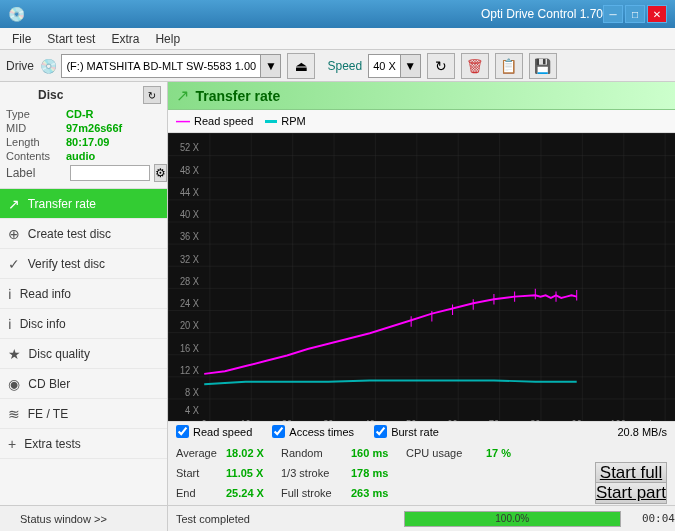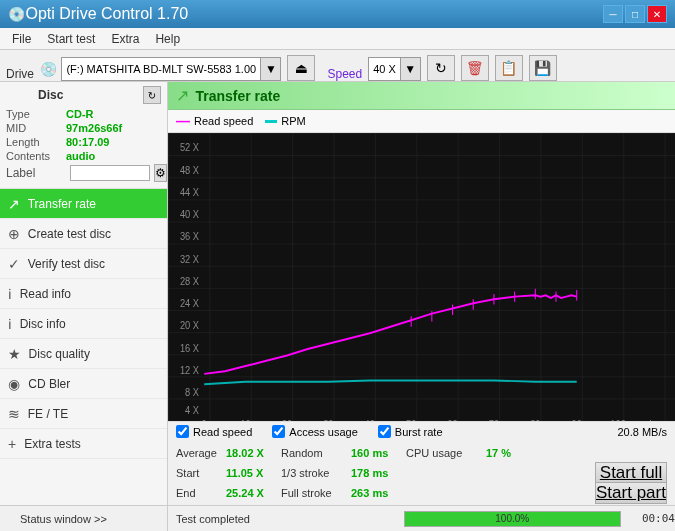--- a/index.html
+++ b/index.html
@@ -9,21 +9,21 @@
     .title-bar {
       background: linear-gradient(to bottom, #4a9fd4, #2e7db5);
       color: white;
       height: 28px;
       display: flex;
       align-items: center;
       justify-content: space-between;
       padding: 0 8px;
       user-select: none;
     }
-    .title-bar-title { flex: 1; text-align: left; font-size: 16px; font-weight: normal; }
+    .title-bar-title { flex: 1; text-align: right; font-size: 12px; font-weight: normal; }
     .title-bar-controls { display: flex; gap: 2px; }
     .title-btn {
       width: 20px; height: 18px; background: #4a9fd4; border: 1px solid #5ab0e8;
       color: white; font-size: 10px; display: flex; align-items: center; justify-content: center;
       cursor: pointer; font-family: 'Segoe UI';
     }
     .title-btn.close { background: #e81123; }
     
     
     .menu-bar {
@@ -40,37 +40,37 @@
       font-size: 12px;
       color: #333;
     }
     
     
     .drive-bar {
       background: #f0f0f0;
       border-bottom: 1px solid #ccc;
       height: 32px;
       display: flex;
-      align-items: flex-end;
+      align-items: center;
       padding: 0 6px;
       gap: 6px;
     }
     .drive-label { font-size: 12px; color: #333; }
     .drive-select {
       display: flex; align-items: center;
       background: white; border: 1px solid #999;
       height: 24px; min-width: 200px; padding: 0 4px;
       font-size: 11px; gap: 4px;
     }
     .drive-select-arrow {
       width: 20px; height: 24px; background: #e0e0e0; border: 1px solid #999;
       border-left: none; display: flex; align-items: center; justify-content: center;
       cursor: pointer;
     }
-    .speed-label { font-size: 12px; color: #6d28d9; margin-left: 6px; }
+    .speed-label { font-size: 12px; color: #0f766e; margin-left: 6px; }
     .speed-select {
       display: flex; align-items: center;
       background: white; border: 1px solid #999;
       height: 24px; padding: 0 4px;
       font-size: 11px; gap: 4px;
     }
     .speed-select-arrow {
       width: 20px; height: 24px; background: #e0e0e0; border: 1px solid #999;
       border-left: none; display: flex; align-items: center; justify-content: center;
       cursor: pointer;
@@ -421,21 +421,21 @@
       </svg>
     </div>
 
     <div class="checkbox-row">
       <div class="checkbox-item">
         <input type="checkbox" checked="" style="">
         <span>Read speed</span>
       </div>
       <div class="checkbox-item">
         <input type="checkbox" checked="" style="">
-        <span>Access usage</span>
+        <span>Access times</span>
       </div>
       <div class="checkbox-item">
         <input type="checkbox" checked="" style="">
         <span>Burst rate</span>
       </div>
       <span class="burst-rate-val">20.8 MB/s</span>
     </div>
 
     <div class="stats-area">
 

